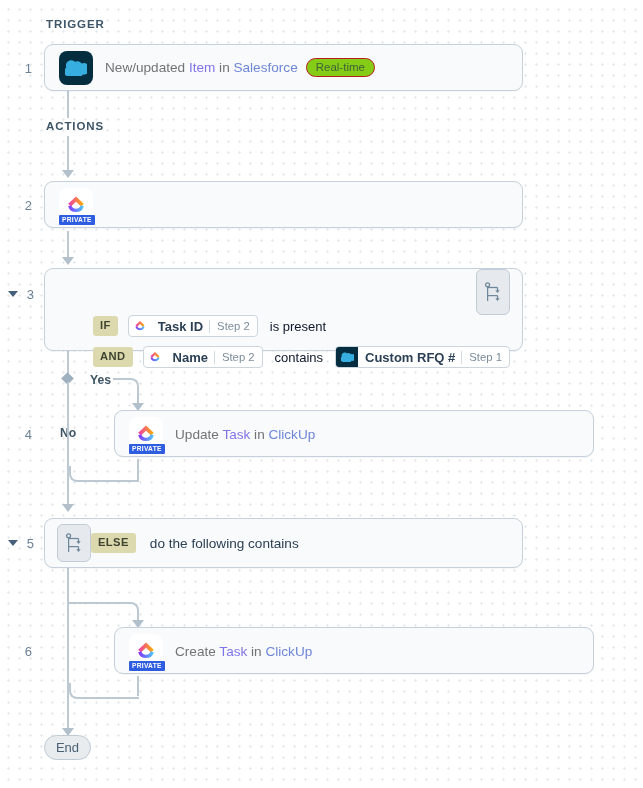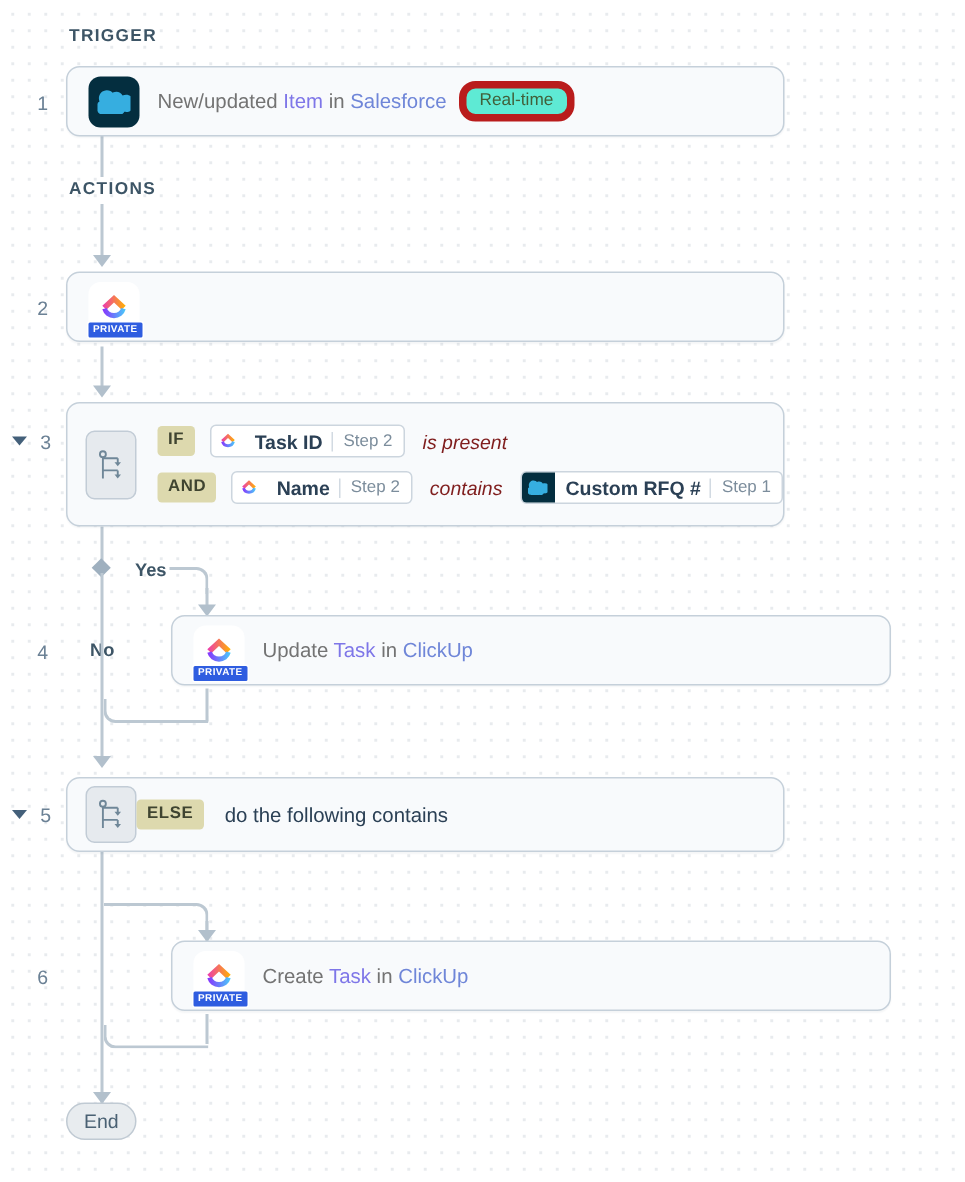--- a/index.html
+++ b/index.html
@@ -90,22 +90,22 @@
     letter-spacing: 0.3px;
     padding: 1.5px 3px 1px 3px;
     border-radius: 2px;
     border: 1px solid #ffffff;
     line-height: 1;
   }
 
   
   .pill-realtime {
     display: inline-block;
-    background: #5eead4;
-    border: 5px solid #b91c1c;
+    background: #84cc16;
+    border: 1px solid #b91c1c;
     color: #41603a;
     font-size: 11.5px;
     border-radius: 11px;
     padding: 2.5px 9px 3px 9px;
     margin-left: 8px;
     line-height: 1;
     vertical-align: middle;
   }
 
   
@@ -163,24 +163,23 @@
     flex: none;
   }
   .chip-step {
     font-size: 11.3px;
     color: #7c8d9c;
     padding: 0 7px;
     white-space: nowrap;
   }
   .operator {
     font-size: 13px;
-    color: #7f1d1d;
+    color: #0f172a;
     white-space: nowrap;
     flex: none;
-    font-style: italic;
   }
 
   .else-text { font-size: 13.6px; color: #2b4055; }
 
   
   .vline {
     position: absolute;
     width: 2px;
     background: #bcc8d2;
   }
@@ -315,21 +314,21 @@
           <path fill="url(#cuBot2)" d="M7 22 a13.5 13.5 0 0 0 26 0 l-5 -1.5 a8.5 8.5 0 0 1 -16 0 Z"></path>
         </svg>
       </div>
       <span class="private-badge">PRIVATE</span>
     </div>
   </div>
 
   <div class="collapse-caret" style="left:8px; top:291px;"></div>
   <div class="step-num" style="left:12px; top:287px;">3</div>
 
-  <div class="card" style="left:44px; top:268px; width:479px; height:83px; padding:0 12px; align-items:center;">
+  <div class="card" style="left:44px; top:268px; width:479px; height:83px; padding:0 12px; align-items:flex-end;flex-direction:column;">
     <div class="branch-box">
       <svg width="18" height="22" viewBox="0 0 20 24" aria-hidden="true">
         <circle cx="4" cy="4" r="2.2" fill="none" stroke="#6f8798" stroke-width="1.4"></circle>
         <path d="M4 6.2 V22" stroke="#6f8798" stroke-width="1.4" fill="none"></path>
         <path d="M4 7 H15" stroke="#6f8798" stroke-width="1.4" fill="none"></path>
         <path d="M15 7 V11" stroke="#6f8798" stroke-width="1.4" fill="none"></path>
         <path d="M4 16 H15" stroke="#6f8798" stroke-width="1.4" fill="none"></path>
         <path d="M15 16 V20" stroke="#6f8798" stroke-width="1.4" fill="none"></path>
         <path d="M12.6 10 L15 13 L17.4 10 Z" fill="#6f8798"></path>
         <path d="M12.6 19 L15 22 L17.4 19 Z" fill="#6f8798"></path>

